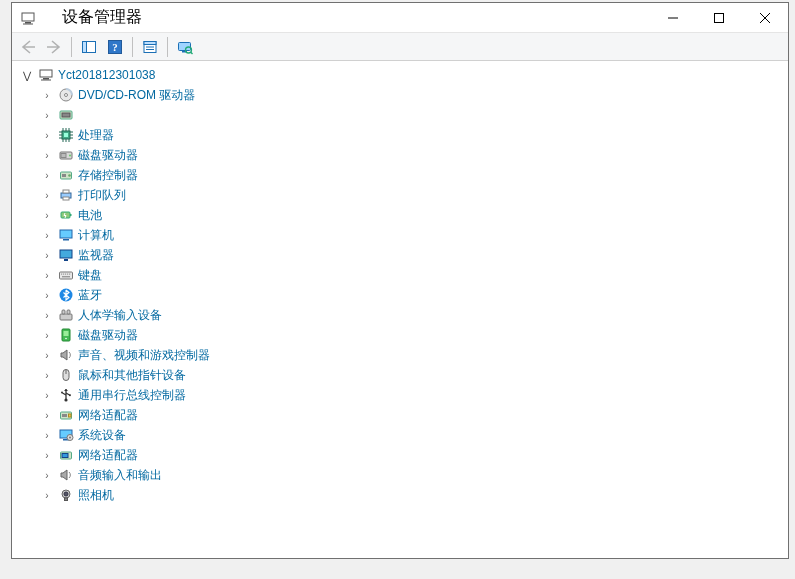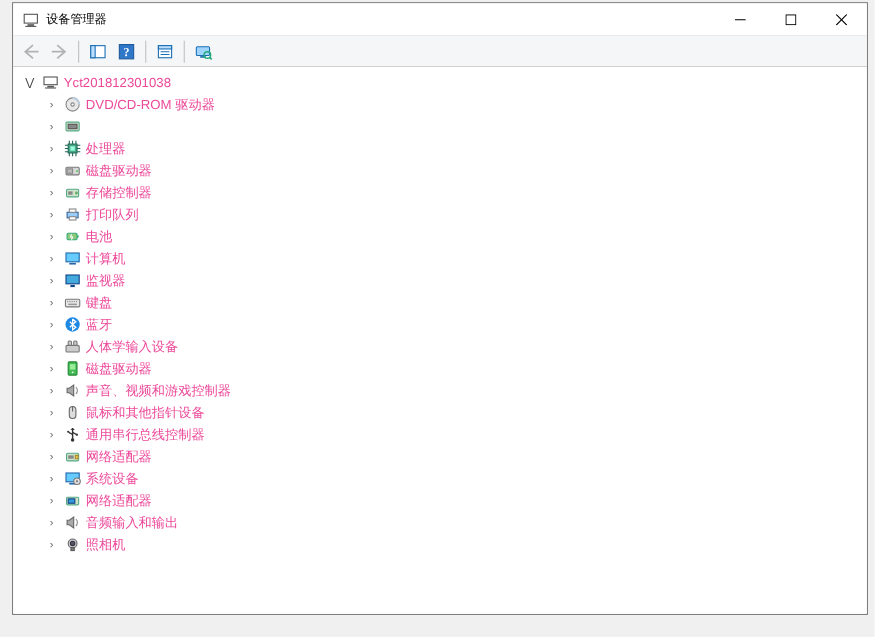--- a/index.html
+++ b/index.html
@@ -30,21 +30,21 @@
       border-bottom: 1px solid #e5e5e5;
     }
     .titlebar .app-icon {
       width: 16px;
       height: 16px;
       margin: 0 6px 0 8px;
       display: inline-flex;
       align-items: center;
       justify-content: center;
     }
-    .titlebar .title { flex: 1; color: #000; font-size: 11px; }
+    .titlebar .title { flex: 1; color: #000; font-size: 16px; margin-left: 20px; }
     .win-controls { display: flex; height: 100%; }
     .win-btn {
       width: 46px;
       height: 100%;
       display: flex;
       align-items: center;
       justify-content: center;
       color: #000;
       font-family: "Segoe MDL2 Assets", sans-serif;
       font-size: 10px;
@@ -105,21 +105,21 @@
     }
     .expander.open { color: #404040; }
     .node-icon {
       width: 16px;
       height: 16px;
       margin: 0 4px;
       display: inline-flex;
       align-items: center;
       justify-content: center;
     }
-    .node-label { color: #ec4899; }
+    .node-label { color: #0369a1; }
     .indent { display: inline-block; width: 20px; }
 
     
     svg { display: block; }
   </style>
 </head>
 <body>
 
 <div class="window">
 

